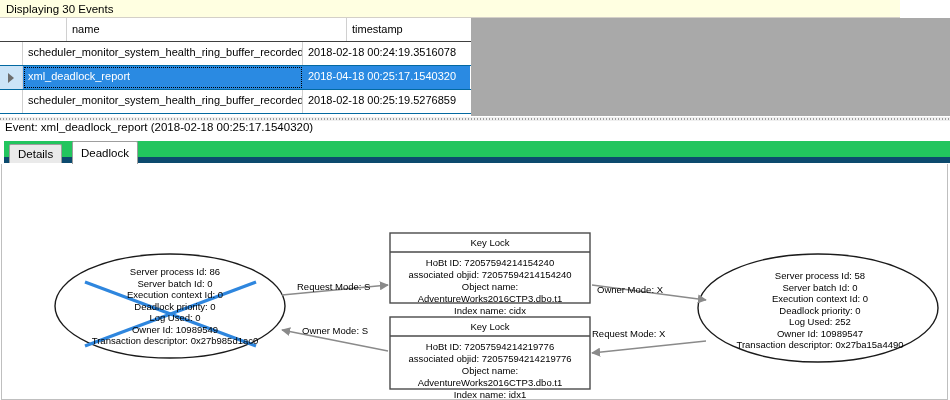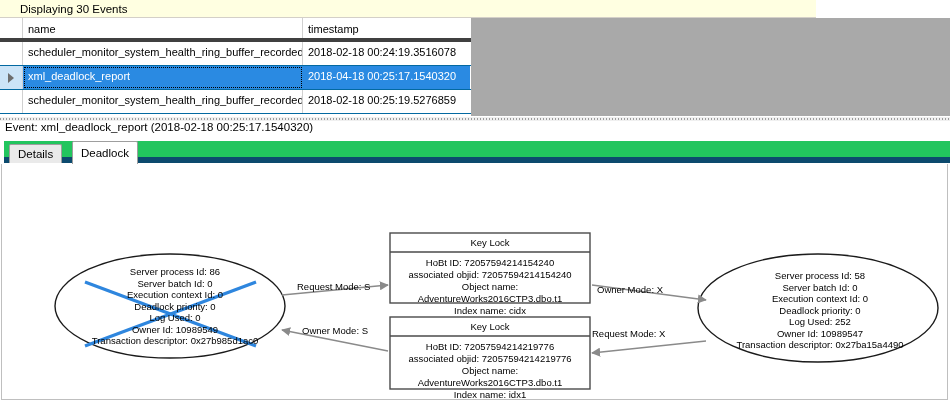--- a/index.html
+++ b/index.html
@@ -19,27 +19,27 @@
   #app {
     position: relative;
     width: 950px;
     height: 400px;
   }
 
   
   .info-bar {
     position: absolute;
     left: 0; top: 0;
-    width: 816px; height: 18px;
+    width: 900px; height: 18px;
     background: #FFFFE1;
     border-bottom: 1px solid #D4D0C8;
     box-sizing: border-box;
     display: flex;
     align-items: center;
-    padding-left: 20px;
+    padding-left: 6px;
     font-size: 11.5px;
   }
 
   
   .grid {
     position: absolute;
     left: 0; top: 18px;
     width: 950px; height: 98px;
     background: #A9A9A9;
     box-sizing: border-box;
@@ -52,21 +52,22 @@
     background: #ffffff;
     box-sizing: border-box;
   }
   .grid-row {
     display: flex;
     height: 24px;
     box-sizing: border-box;
     border-bottom: 1px solid #0369a1;
   }
   .grid-row.header {
-    border-bottom: 4px solid #404040;
+    border-bottom: 1px solid #404040;
+    padding-left: 44px;
   }
   .cell-sel {
     width: 23px;
     min-width: 23px;
     box-sizing: border-box;
     border-right: 1px solid #D0D0D0;
     background: #ffffff;
     position: relative;
   }
   .cell-name {

